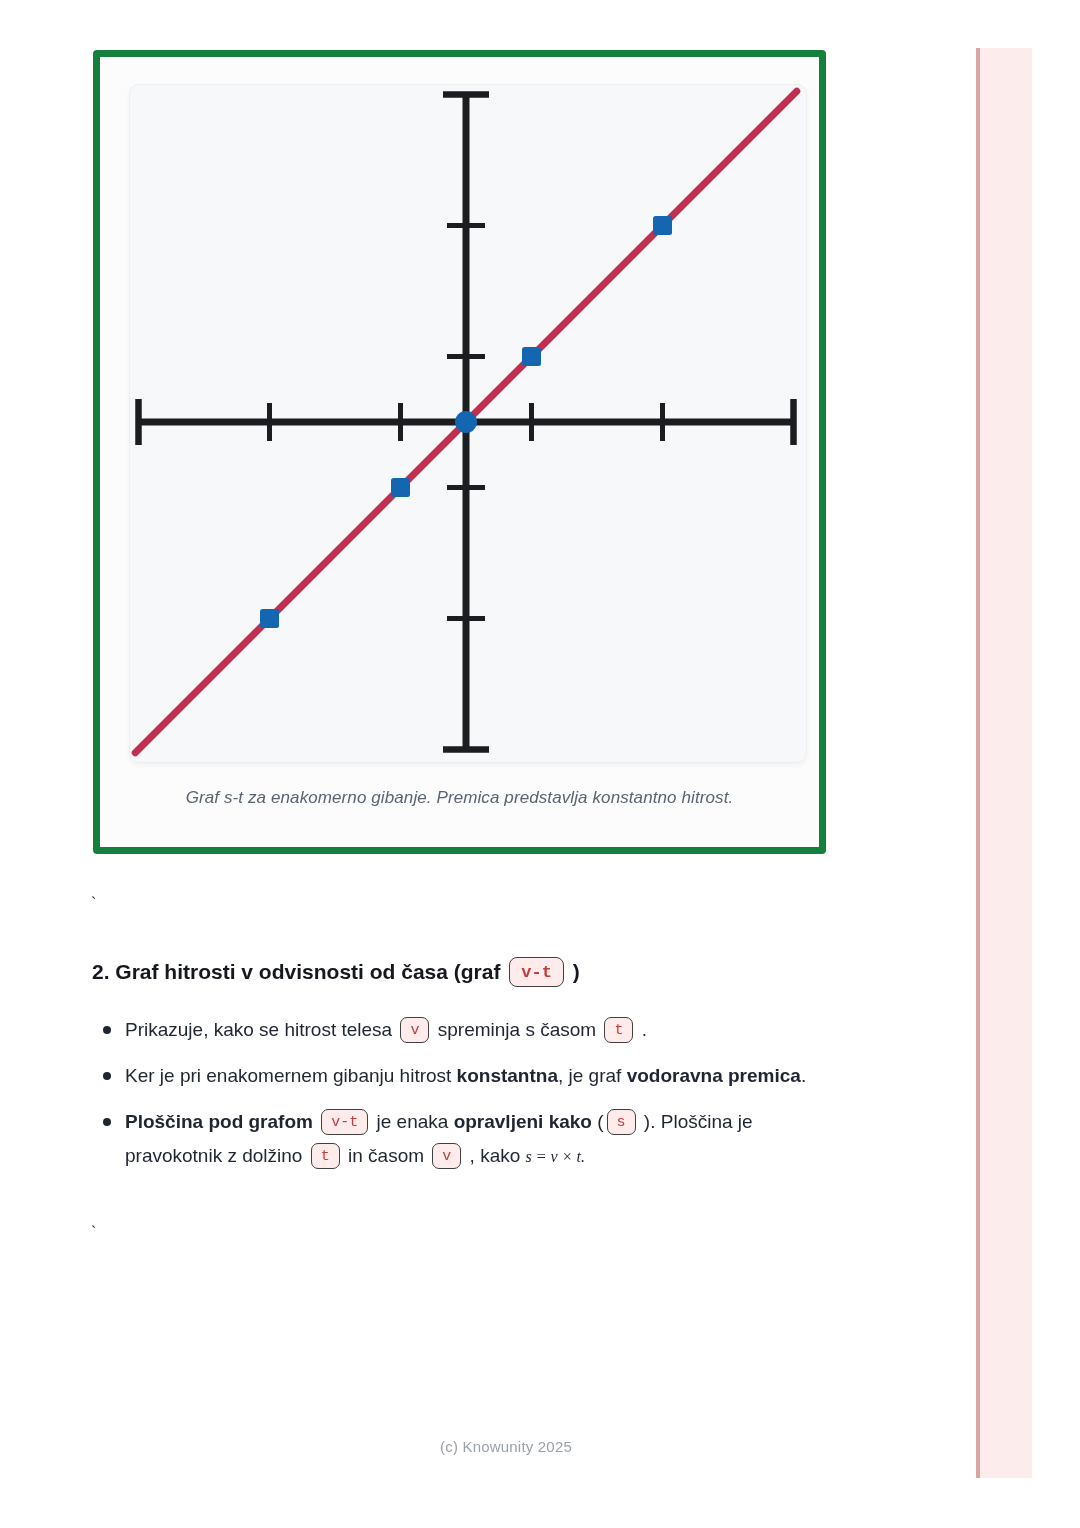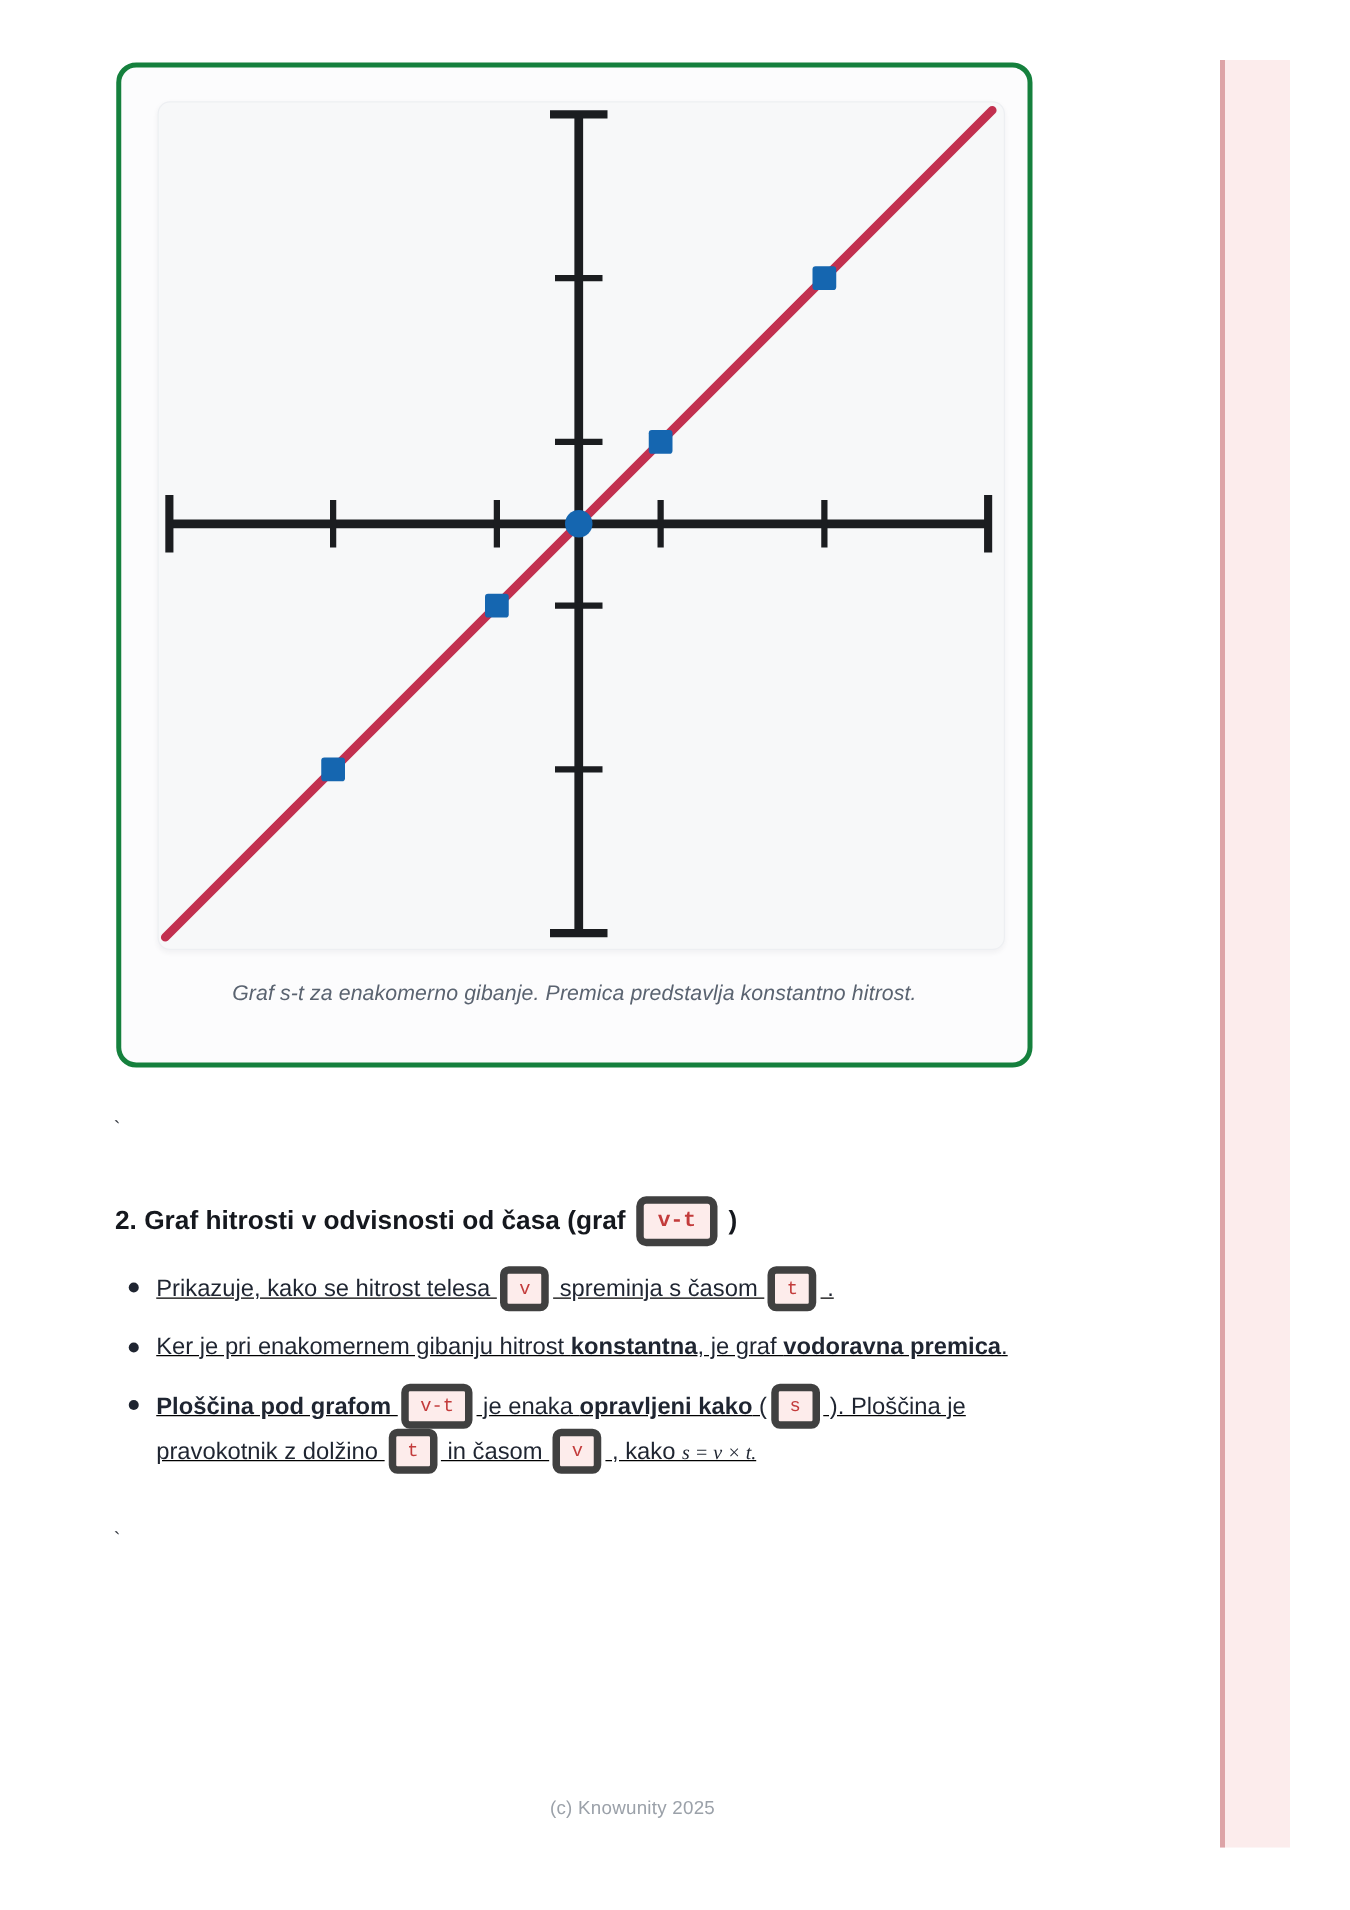--- a/index.html
+++ b/index.html
@@ -9,57 +9,57 @@
     font-family:"Liberation Sans",sans-serif;
   }
   
   .pink-bar{
     position:absolute;left:976px;top:48px;width:56px;height:1430px;
     background:#fcecec;border-left:4px solid #dda4a7;box-sizing:border-box;z-index:1;
   }
   
   .figure-card{
     position:absolute;left:93px;top:50px;width:733px;height:804px;box-sizing:border-box;
-    background:#fcfcfd;border:4px solid #15803d;border-radius:16px;z-index:2;padding-left:16px;
+    background:#fcfcfd;border:7px solid #15803d;border-radius:4px;z-index:2;padding-left:16px;
   }
   .graph-panel{
     position:absolute;left:29px;top:27px;width:676px;height:677px;
     background:#f7f8f9;border:1px solid #edeff2;border-radius:10px;
     box-shadow:0 2px 4px rgba(40,40,60,.05);
   }
   .graph-panel svg{display:block;width:676px;height:677px;}
   .caption{
     position:absolute;left:0;right:0;top:731px;margin:0;text-align:center;
     font-style:italic;font-size:17px;color:#5a6370;letter-spacing:.1px;
   }
   .stray{position:absolute;font-size:16px;color:#30343c;z-index:2;}
   .stray-top{left:91px;top:895px;}
   .stray-bottom{left:91px;top:1224px;}
   .heading{
     position:absolute;left:92px;top:957px;margin:0;z-index:2;
     font-size:21px;font-weight:700;color:#15181e;
   }
   .bullets{
     position:absolute;left:92px;top:1013px;width:716px;margin:0;padding:0;
-    list-style:none;z-index:2;text-decoration:underline;
+    list-style:none;z-index:2;
   }
   .bullets li{
     position:relative;padding-left:33px;margin:0 0 12px 0;
     font-size:19px;line-height:34px;color:#1f2531;
   }
   .bullets li::before{
     content:"";position:absolute;left:11px;top:13px;width:8px;height:8px;
     border-radius:50%;background:#1f2531;
   }
   .b{font-weight:700;}
   .chip{
     display:inline-block;
     font-family:"Liberation Mono","DejaVu Sans Mono",monospace;
     font-size:15px;line-height:1;color:#c33b3b;
-    background:#fdeceb;border:6px solid #404040;border-radius:7px;
+    background:#fdeceb;border:1px solid #404040;border-radius:7px;
     padding:5px 9px 4px;margin:0 3px;vertical-align:2px;
   }
   .heading .chip{font-size:17px;padding:6px 11px 5px;border-radius:8px;vertical-align:2px;}
   .math{font-family:"Liberation Serif",serif;font-style:italic;font-size:16px;}
   .copyright{
     position:absolute;top:1438px;left:0;width:1012px;text-align:center;
     font-size:15px;color:#9ba1a9;z-index:5;letter-spacing:.2px;
   }
 </style>
 </head>

